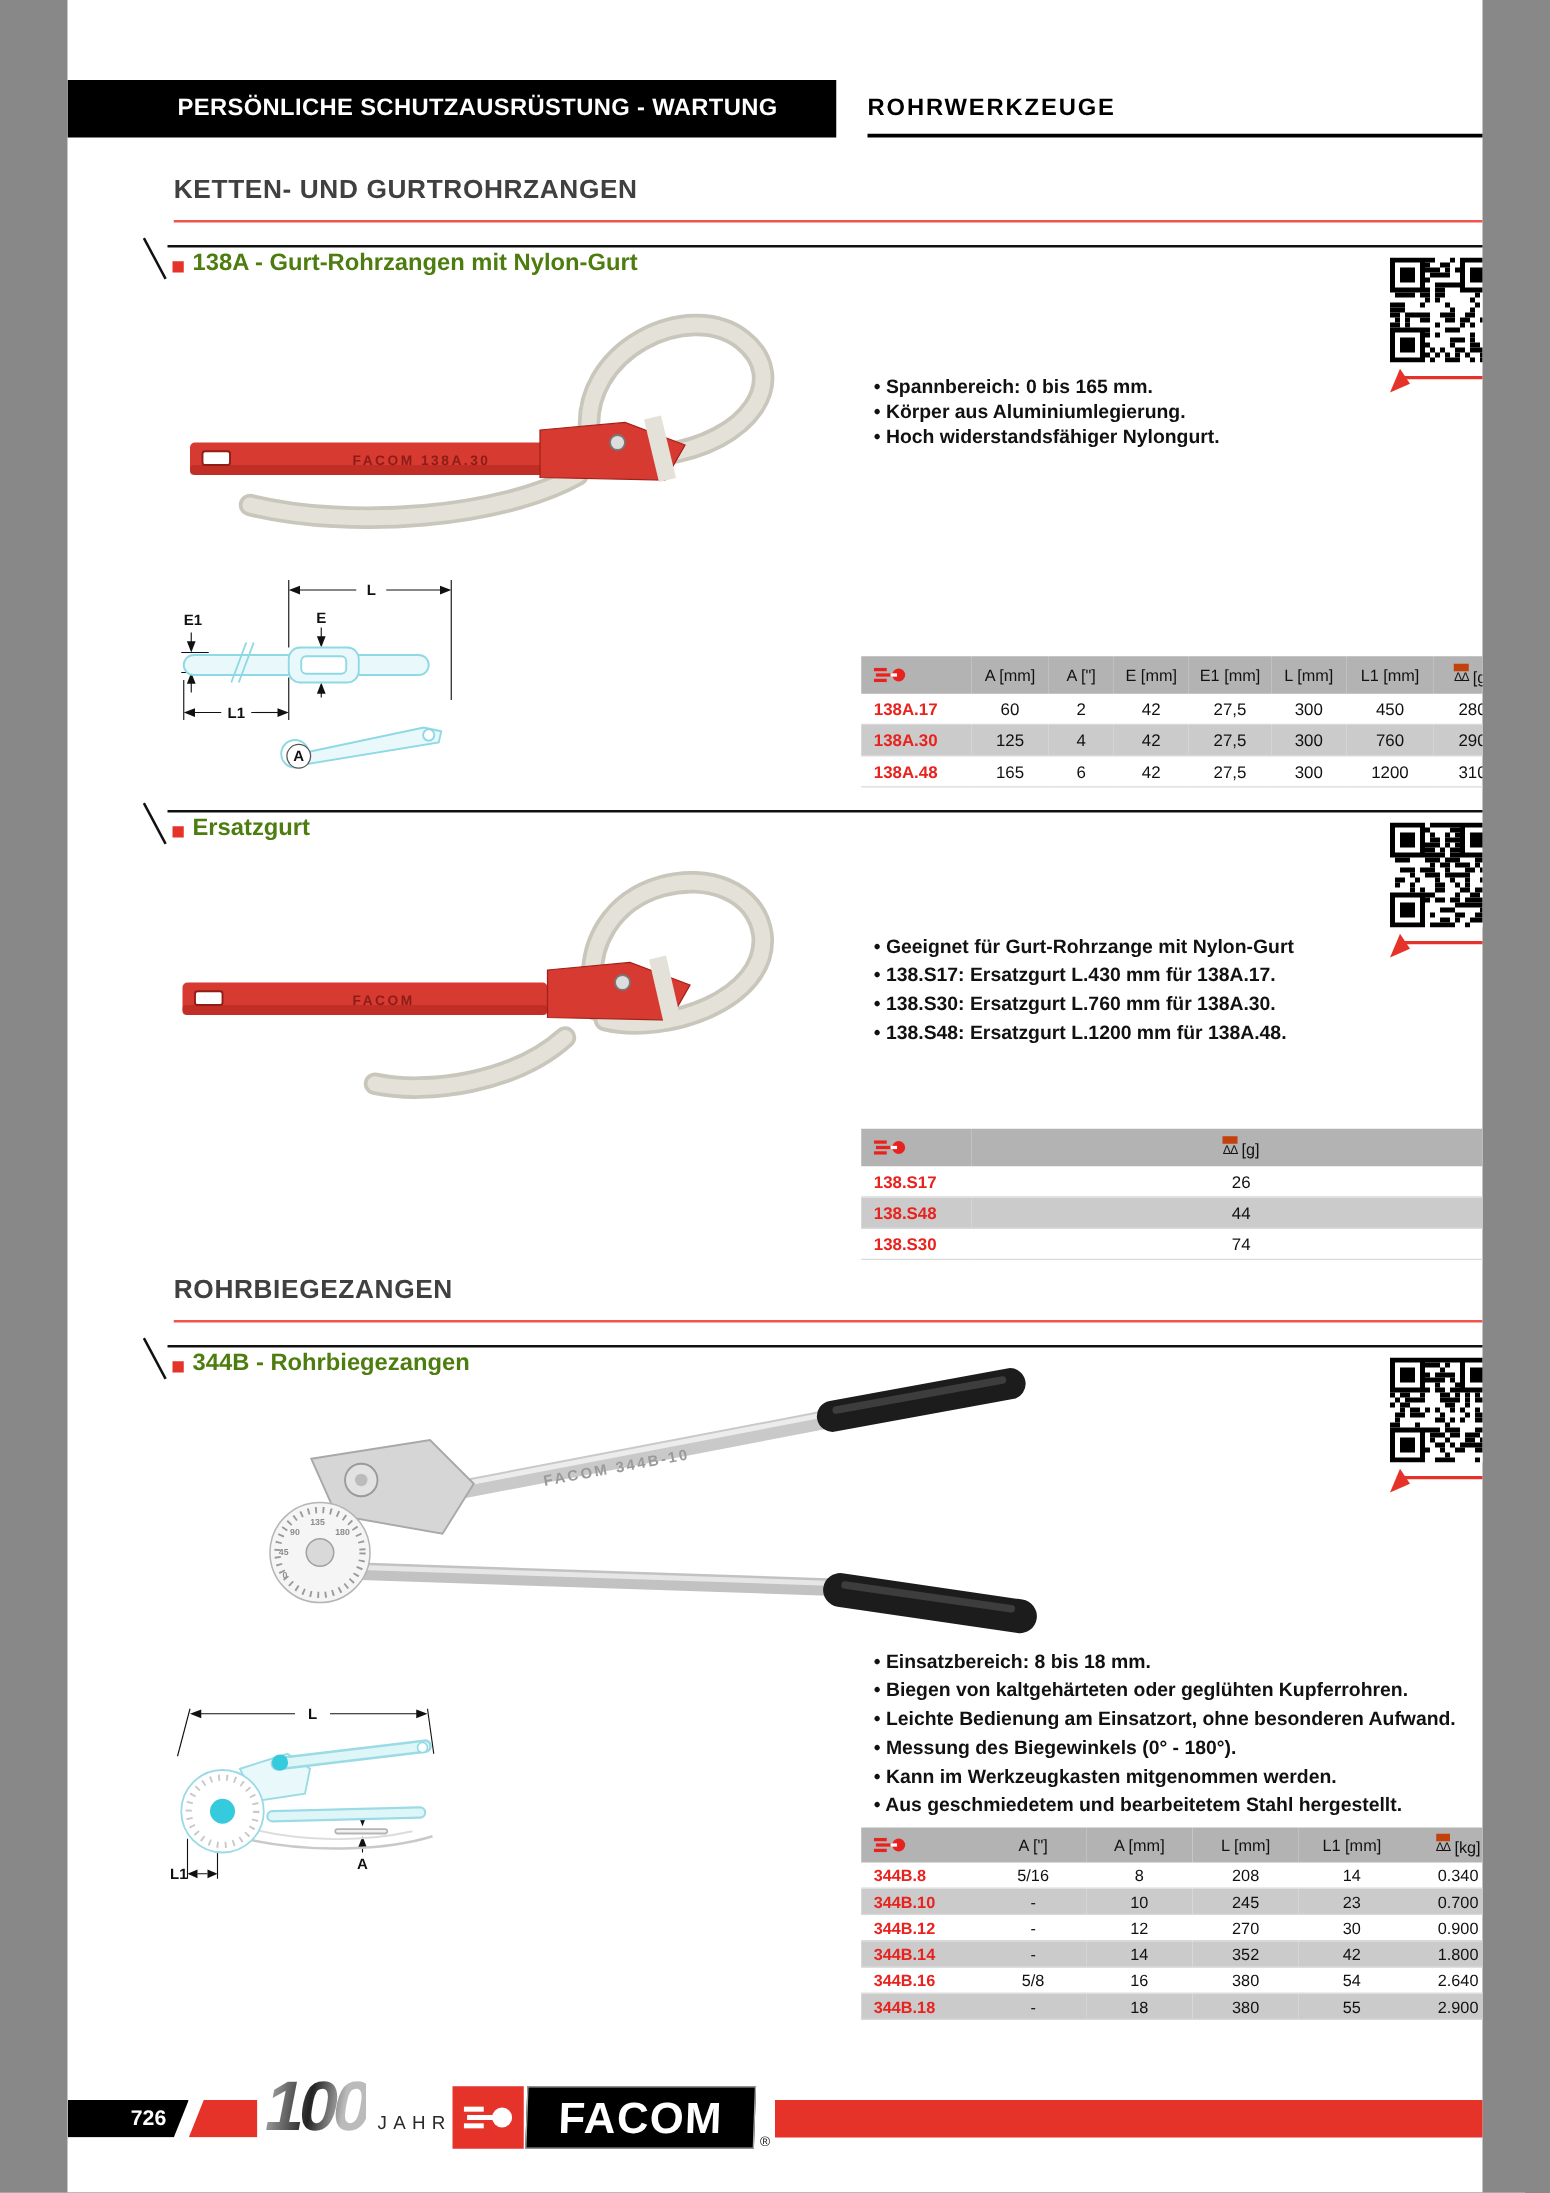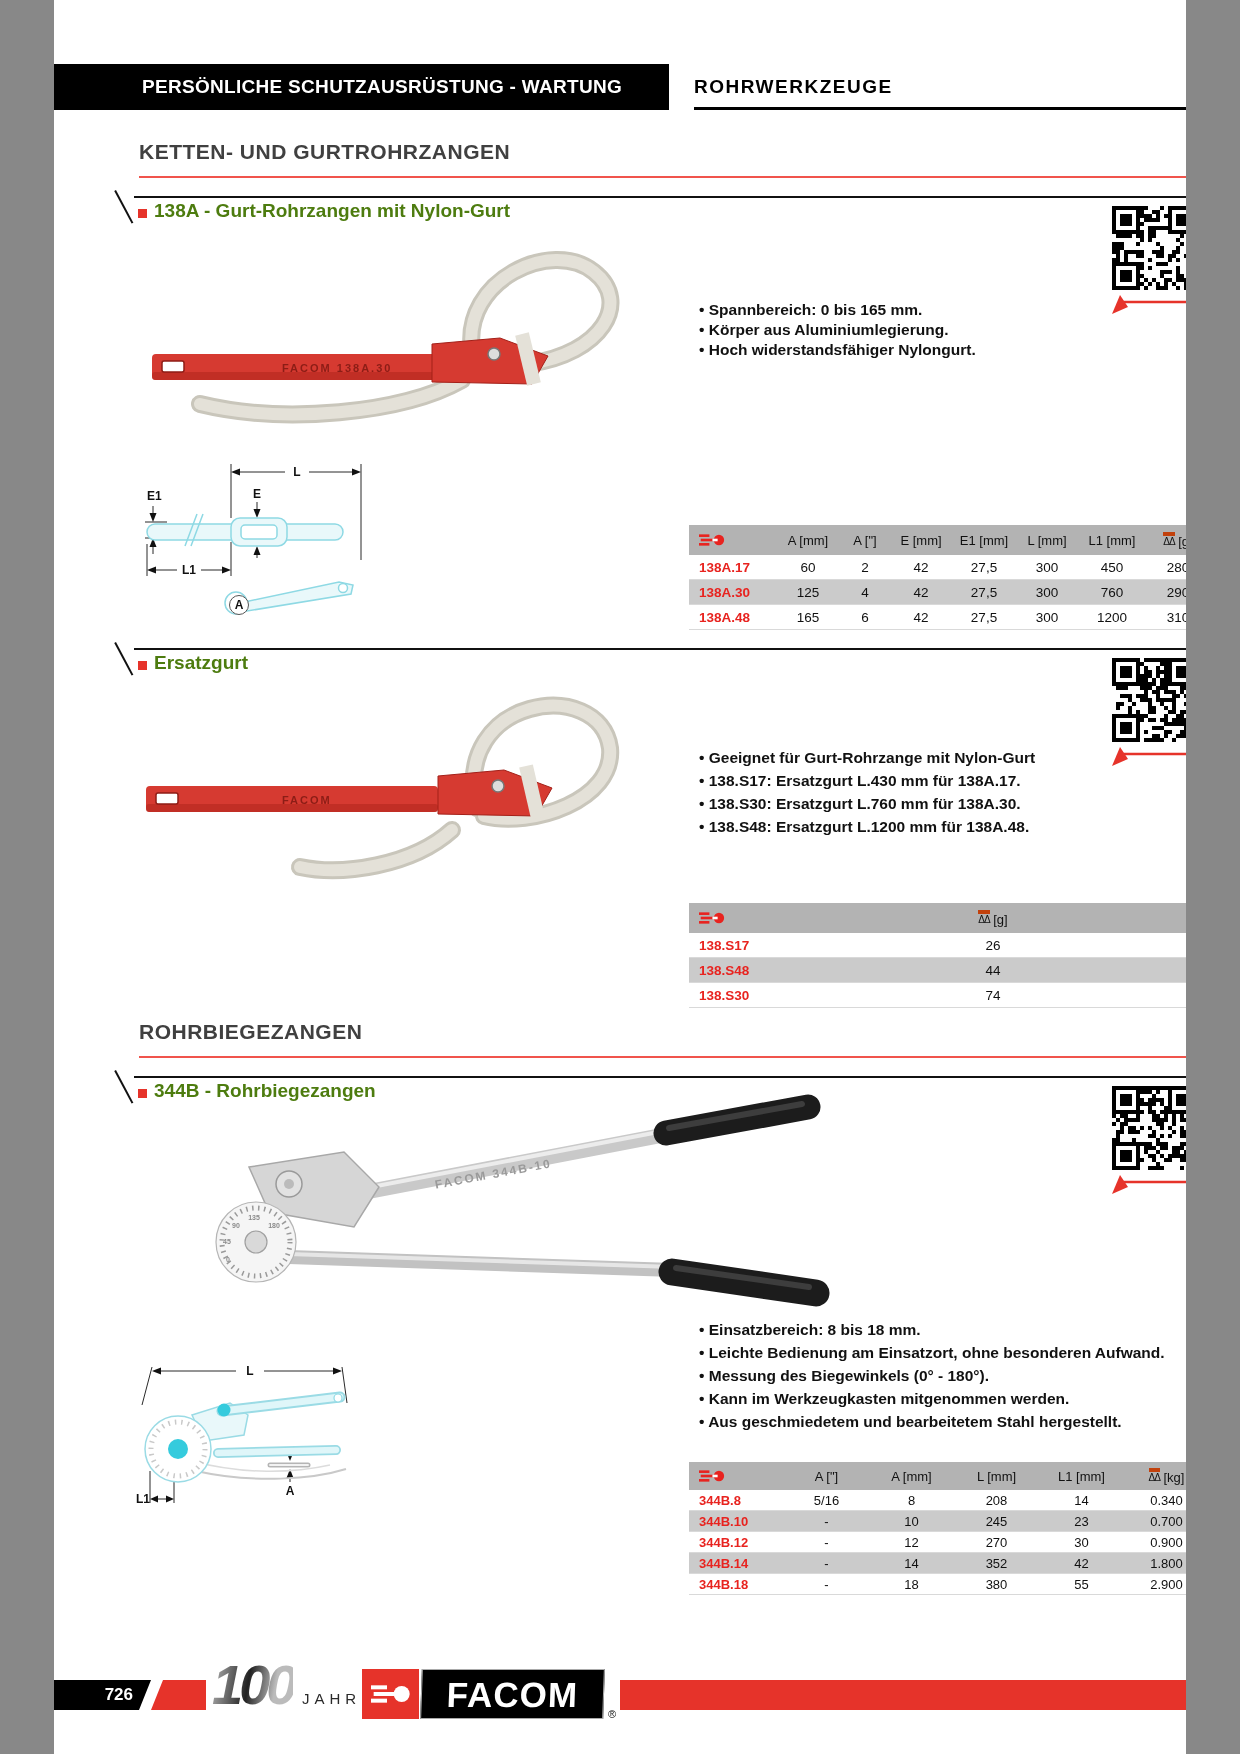--- a/index.html
+++ b/index.html
@@ -26,21 +26,21 @@
   table.spec{position:absolute;border-collapse:collapse;table-layout:fixed;width:520px;font-size:13.5px;color:#111;}
   table.spec thead tr{background:#b3b3b3;}
   table.spec th{font-weight:normal;font-size:13px;text-align:center;height:30px;padding:0;}
   table.spec td{text-align:center;height:24px;padding:0;}
   table.spec.t3 td{height:20px;font-size:13px;}
   table.spec.t3 th{height:28px;}
   table.spec th:first-child{text-align:left;padding-left:10px;}
   table.spec td.ref{text-align:left;padding-left:10px;font-weight:bold;color:#e8231f;}
   table.spec tbody tr{border-bottom:1px solid #d9d9d9;}
   table.spec tbody tr:nth-child(even){background:#cbcbcb;}
-  .wt{display:inline-block;border-top:4px solid #c2410c;font-size:10px;letter-spacing:-1px;line-height:1.1;vertical-align:1px;}
+  .wt{display:inline-block;border-top:6px solid #c2410c;font-size:10px;letter-spacing:-1px;line-height:1.1;vertical-align:1px;}
   .logo-glyph{display:inline-block;vertical-align:middle;}
   
   svg.qr{position:absolute;width:84px;height:84px;}
   svg.bracket{position:absolute;width:100px;height:64px;}
   
   svg.tdraw,svg.photo{position:absolute;overflow:visible;}
   .dimtxt{font-family:"Liberation Sans",sans-serif;font-size:12px;font-weight:bold;fill:#111;}
   
   .foot-black{position:absolute;left:0;top:1680px;width:97px;height:30px;background:#000;
               clip-path:polygon(0 0,97px 0,85px 30px,0 30px);color:#fff;font-weight:bold;font-size:17px;
@@ -750,20 +750,21 @@
       <text x="33" y="152">45</text>
       <text x="42" y="136">90</text>
       <text x="60" y="128">135</text>
       <text x="80" y="136">180</text>
     </g>
     <text x="300" y="86" transform="rotate(-10.5 300 86)" font-size="12" font-weight="bold" fill="#9a9a9a" letter-spacing="2" text-anchor="middle">FACOM 344B-10</text>
   </svg>
 
   <ul class="bullets" style="left:645px;top:1318px;line-height:23px;">
       <li>Einsatzbereich: 8 bis 18 mm.</li>
+      <li>Biegen von kaltgehärteten oder geglühten Kupferrohren.</li>
       <li>Leichte Bedienung am Einsatzort, ohne besonderen Aufwand.</li>
       <li>Messung des Biegewinkels (0° - 180°).</li>
       <li>Kann im Werkzeugkasten mitgenommen werden.</li>
       <li>Aus geschmiedetem und bearbeitetem Stahl hergestellt.</li>
     </ul>
 
   <svg class="tdraw" style="left:80px;top:1353px;width:250px;height:160px;" viewBox="0 0 250 160">
     <g stroke="#111" stroke-width="0.9" fill="none">
       <path d="M18 14 L8 52"></path>
         <path d="M208 14 L213 50"></path>
@@ -856,20 +857,28 @@
         </tr>
         <tr>
           <td class="ref">344B.14</td>
           <td>-</td>
           <td>14</td>
           <td>352</td>
           <td>42</td>
           <td>1.800</td>
         </tr>
         <tr>
+          <td class="ref">344B.16</td>
+          <td>5/8</td>
+          <td>16</td>
+          <td>380</td>
+          <td>54</td>
+          <td>2.640</td>
+        </tr>
+        <tr>
           <td class="ref">344B.18</td>
           <td>-</td>
           <td>18</td>
           <td>380</td>
           <td>55</td>
           <td>2.900</td>
         </tr>
       </tbody>
     </table>
 

